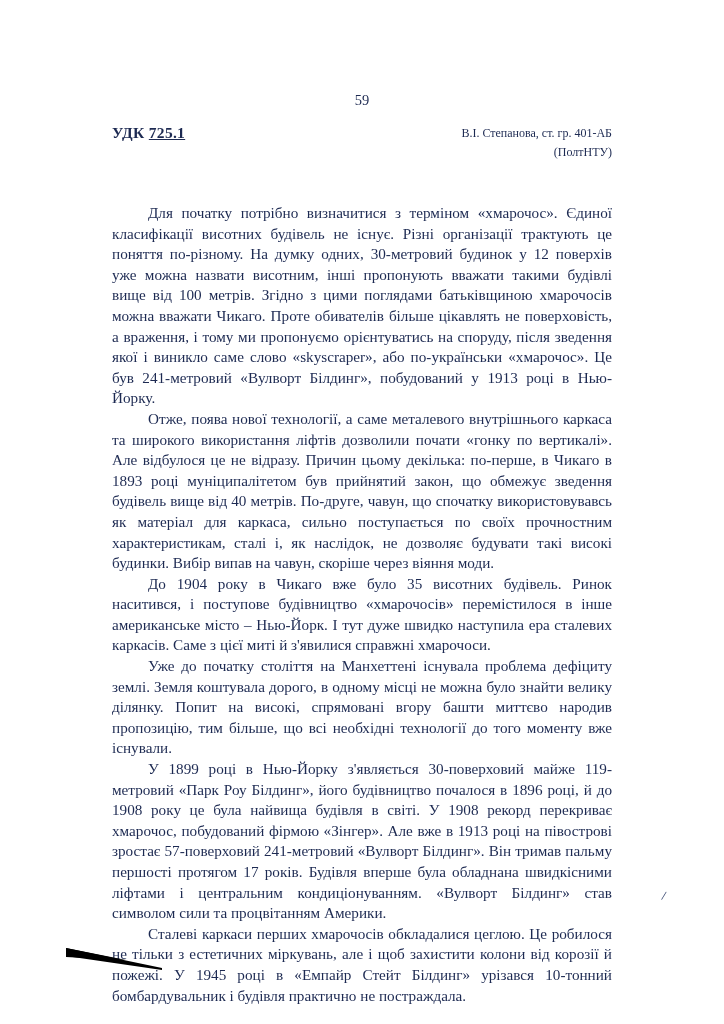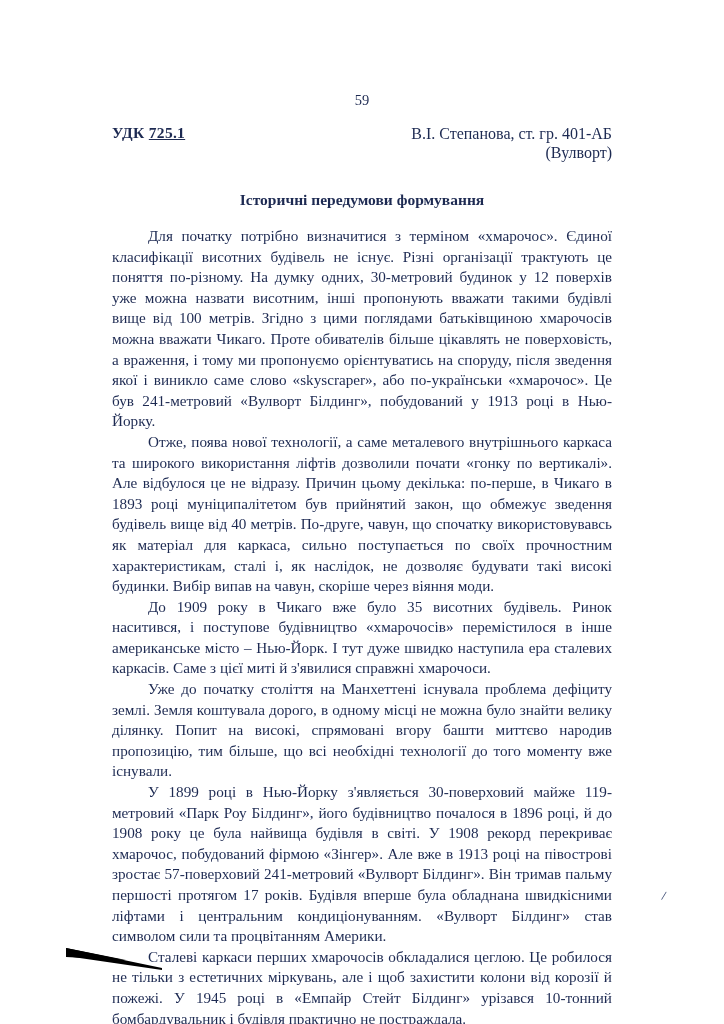--- a/index.html
+++ b/index.html
@@ -49,21 +49,21 @@
     font-weight: bold;
   }
   .udk .underline {
     text-decoration: underline;
   }
   .authors {
     position: absolute;
     right: 0;
     top: 0;
     text-align: right;
-    font-size: 16px;
+    font-size: 12px;
     line-height: 19px;
   }
   .authors div {
     white-space: nowrap;
   }
   .title {
     margin-top: 4px;
     text-align: center;
     font-weight: bold;
     font-size: 15.5px;
@@ -111,32 +111,31 @@
 <div class="page">
 
   <div class="page-number">59</div>
 
   <div class="content">
 
     <div class="head-row">
       <div class="udk"><span>УДК </span><span class="underline">725.1</span></div>
       <div class="authors">
         <div>В.І. Степанова, ст. гр. 401-АБ</div>
-        <div>(Вулворт)</div>
+        <div>(ПолтНТУ)</div>
       </div>
     </div>
 
     <div class="title">
-      <div>Історичні передумови формування</div>
     </div>
 
     <div class="body-text">
       <p>Для початку потрібно визначитися з терміном «хмарочос». Єдиної класифікації висотних будівель не існує. Різні організації трактують це поняття по-різному. На думку одних, 30-метровий будинок у 12 поверхів уже можна назвати висотним, інші пропонують вважати такими будівлі вище від 100 метрів. Згідно з цими поглядами батьківщиною хмарочосів можна вважати Чикаго. Проте обивателів більше цікавлять не поверховість, а враження, і тому ми пропонуємо орієнтуватись на споруду, після зведення якої і виникло саме слово «skyscraper», або по-українськи «хмарочос». Це був 241-метровий «Вулворт Білдинг», побудований у 1913 році в Нью-Йорку.</p>
       <p>Отже, поява нової технології, а саме металевого внутрішнього каркаса та широкого використання ліфтів дозволили почати «гонку по вертикалі». Але відбулося це не відразу. Причин цьому декілька: по-перше, в Чикаго в 1893 році муніципалітетом був прийнятий закон, що обмежує зведення будівель вище від 40 метрів. По-друге, чавун, що спочатку використовувавсь як матеріал для каркаса, сильно поступається по своїх прочностним характеристикам, сталі і, як наслідок, не дозволяє будувати такі високі будинки. Вибір випав на чавун, скоріше через віяння моди.</p>
-      <p>До 1909 року в Чикаго вже було 35 висотних будівель. Ринок наситився, і поступове будівництво «хмарочосів» перемістилося в інше американське місто – Нью-Йорк. І тут дуже швидко наступила ера сталевих каркасів. Саме з цієї миті й з'явилися справжні хмарочоси.</p>
+      <p>До 1904 року в Чикаго вже було 35 висотних будівель. Ринок наситився, і поступове будівництво «хмарочосів» перемістилося в інше американське місто – Нью-Йорк. І тут дуже швидко наступила ера сталевих каркасів. Саме з цієї миті й з'явилися справжні хмарочоси.</p>
       <p>Уже до початку століття на Манхеттені існувала проблема дефіциту землі. Земля коштувала дорого, в одному місці не можна було знайти велику ділянку. Попит на високі, спрямовані вгору башти миттєво народив пропозицію, тим більше, що всі необхідні технології до того моменту вже існували.</p>
       <p>У 1899 році в Нью-Йорку з'являється 30-поверховий майже 119-метровий «Парк Роу Білдинг», його будівництво почалося в 1896 році, й до 1908 року це була найвища будівля в світі. У 1908 рекорд перекриває хмарочос, побудований фірмою «Зінгер». Але вже в 1913 році на півострові зростає 57-поверховий 241-метровий «Вулворт Білдинг». Він тримав пальму першості протягом 17 років. Будівля вперше була обладнана швидкісними ліфтами і центральним кондиціонуванням. «Вулворт Білдинг» став символом сили та процвітанням Америки.</p>
       <p class="last-line-left">Сталеві каркаси перших хмарочосів обкладалися цеглою. Це робилося не тільки з естетичних міркувань, але і щоб захистити колони від корозії й пожежі. У 1945 році в «Емпайр Стейт Білдинг» урізався 10-тонний бомбардувальник і будівля практично не постраждала.</p>
     </div>
 
   </div>
 
   <div class="corner-mark">/</div>
 
   <div class="black-wedge">

